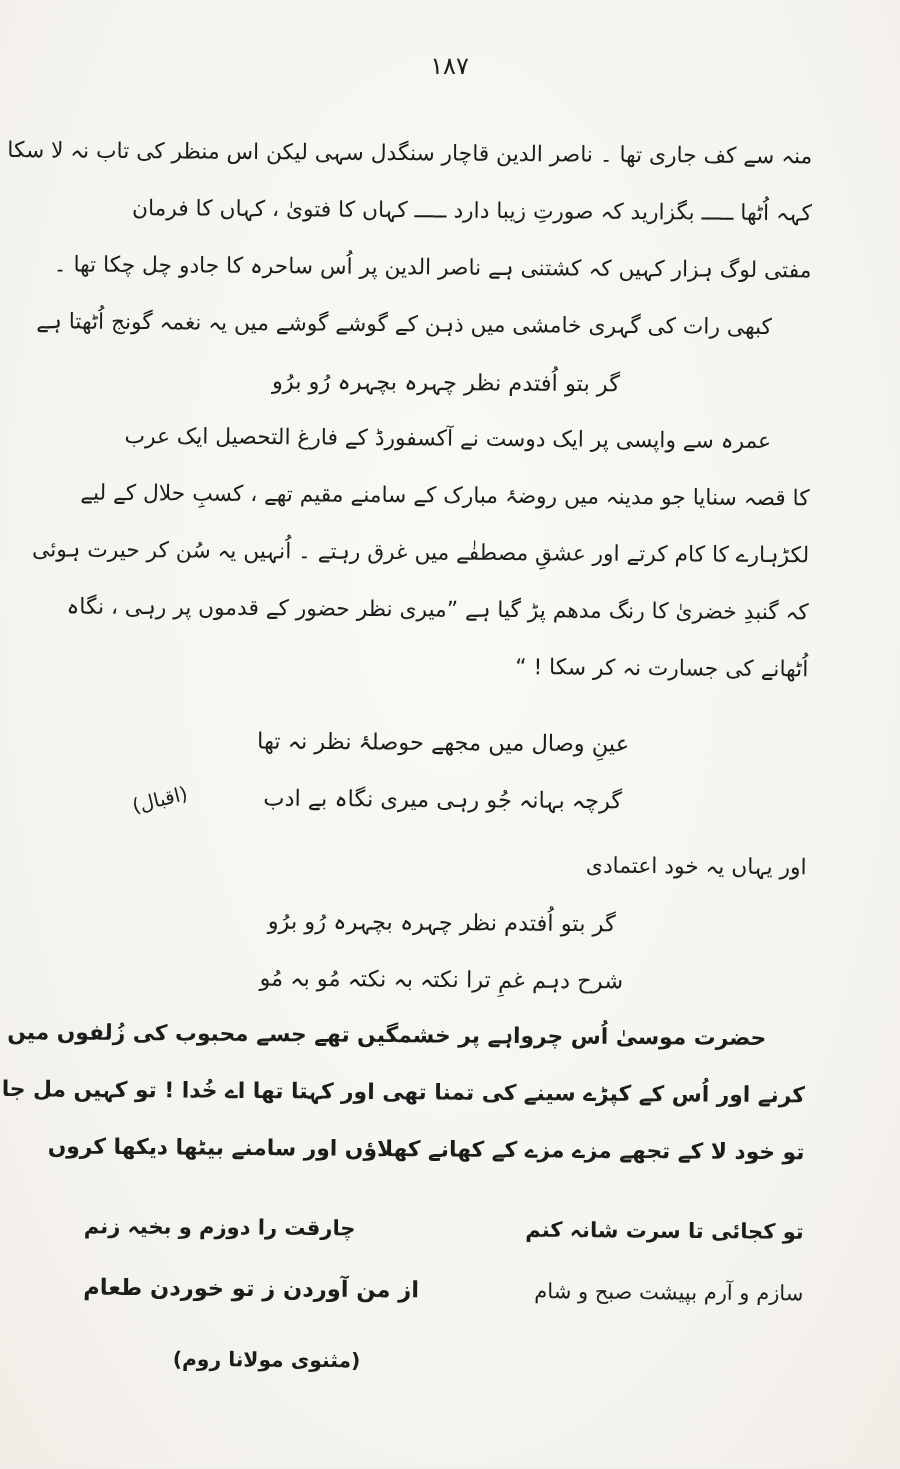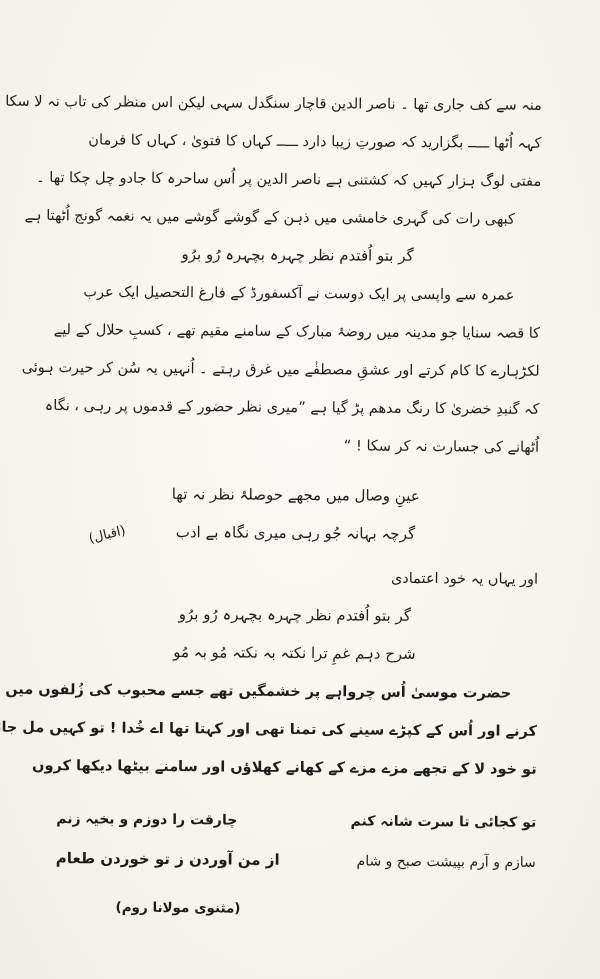--- a/index.html
+++ b/index.html
@@ -63,20 +63,21 @@
     font-size:13.5px;
     font-weight:bold;
     white-space:nowrap;
   }
 </style>
 </head>
 <body>
 
 <div class="sheet">
 
+  <div class="page-number">۱۸۷</div>
 
   <div class="textblock">
 
     <span class="line">منہ سے کف جاری تھا ۔ ناصر الدین قاچار سنگدل سہی لیکن اس منظر کی تاب نہ لا سکا اور</span>
     <span class="line">کہہ اُٹھا ـــــ بگزارید کہ صورتِ زیبا دارد ـــــ کہاں کا فتویٰ ، کہاں کا فرمان</span>
     <span class="line">مفتی لوگ ہزار کہیں کہ کشتنی ہے ناصر الدین پر اُس ساحرہ کا جادو چل چکا تھا ۔</span>
 
     <span class="line indent">کبھی رات کی گہری خامشی میں ذہن کے گوشے گوشے میں یہ نغمہ گونج اُٹھتا ہے</span>
 
     <span class="line center verse-line">گر بتو اُفتدم نظر چہرہ بچہرہ رُو برُو</span>

